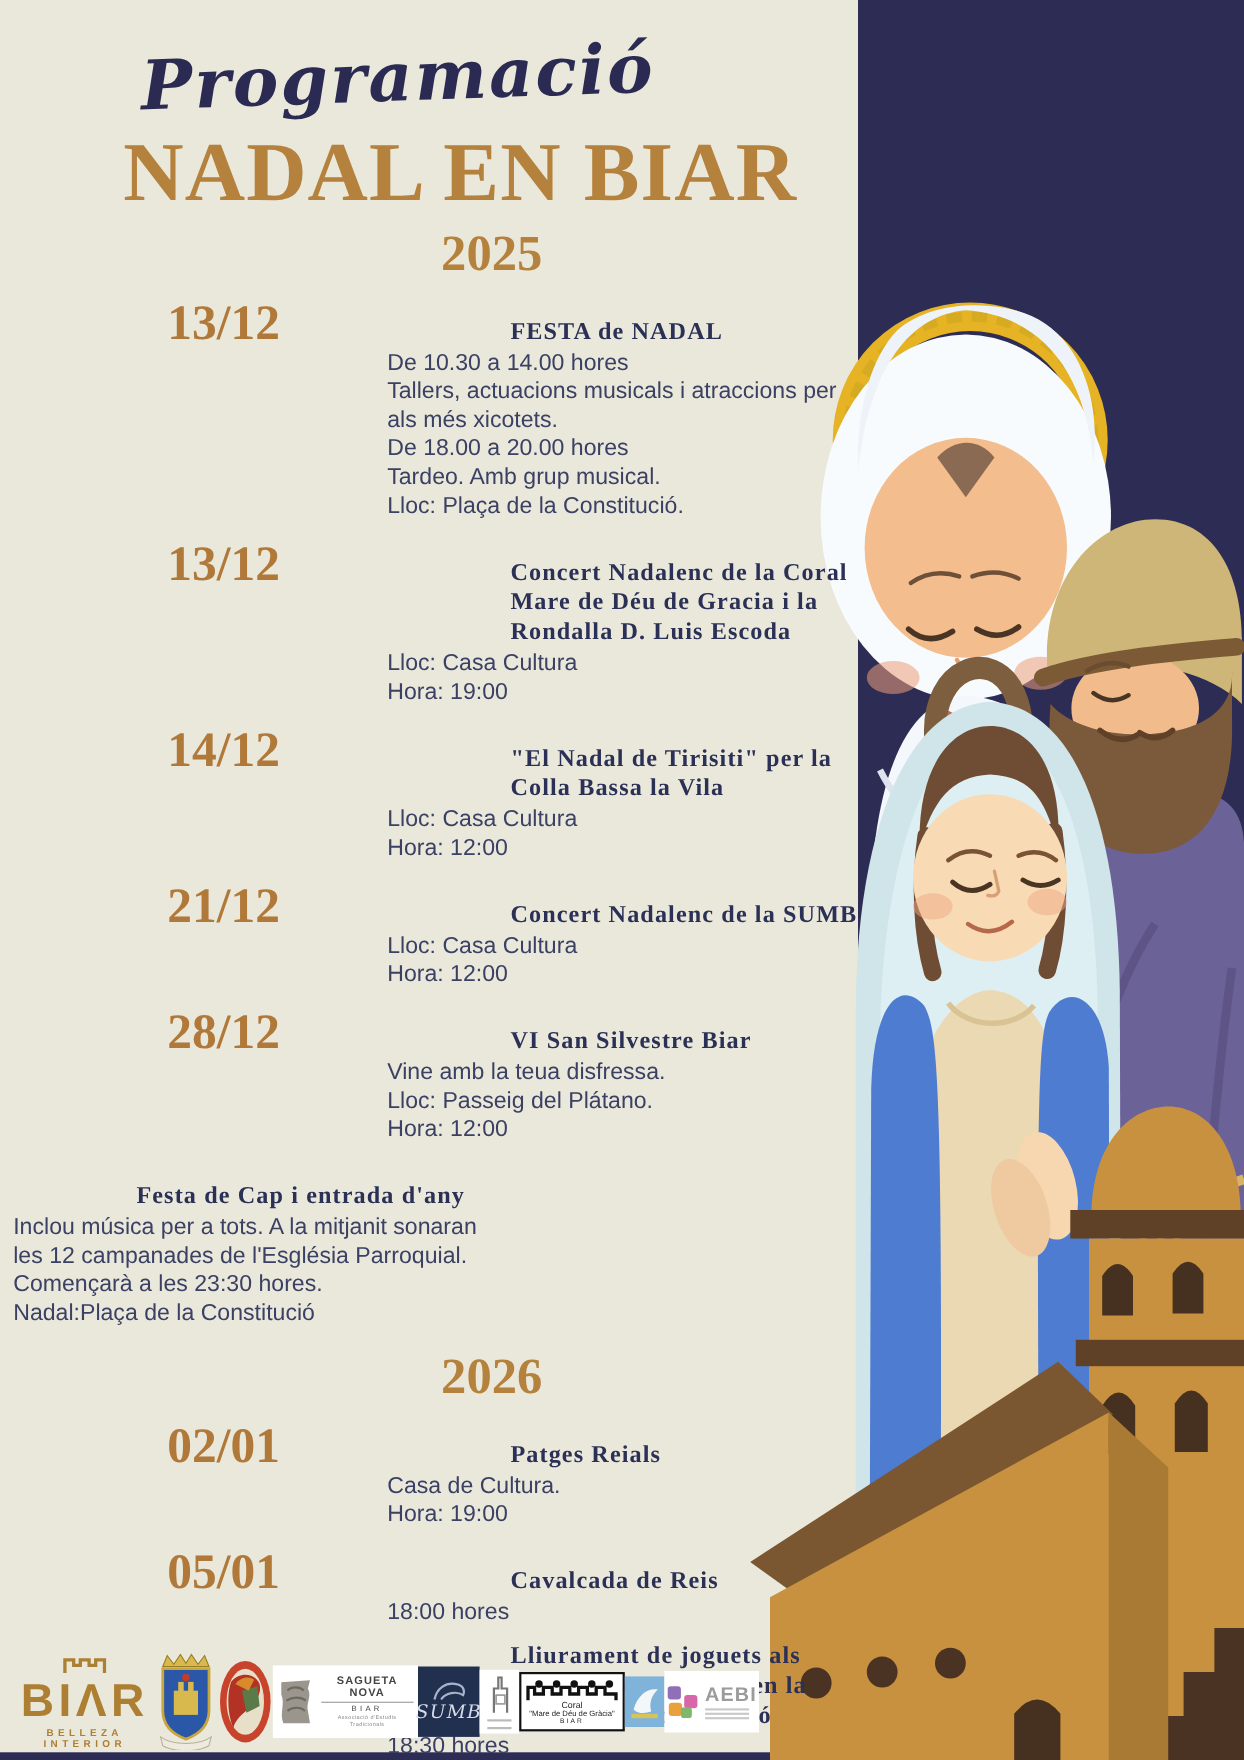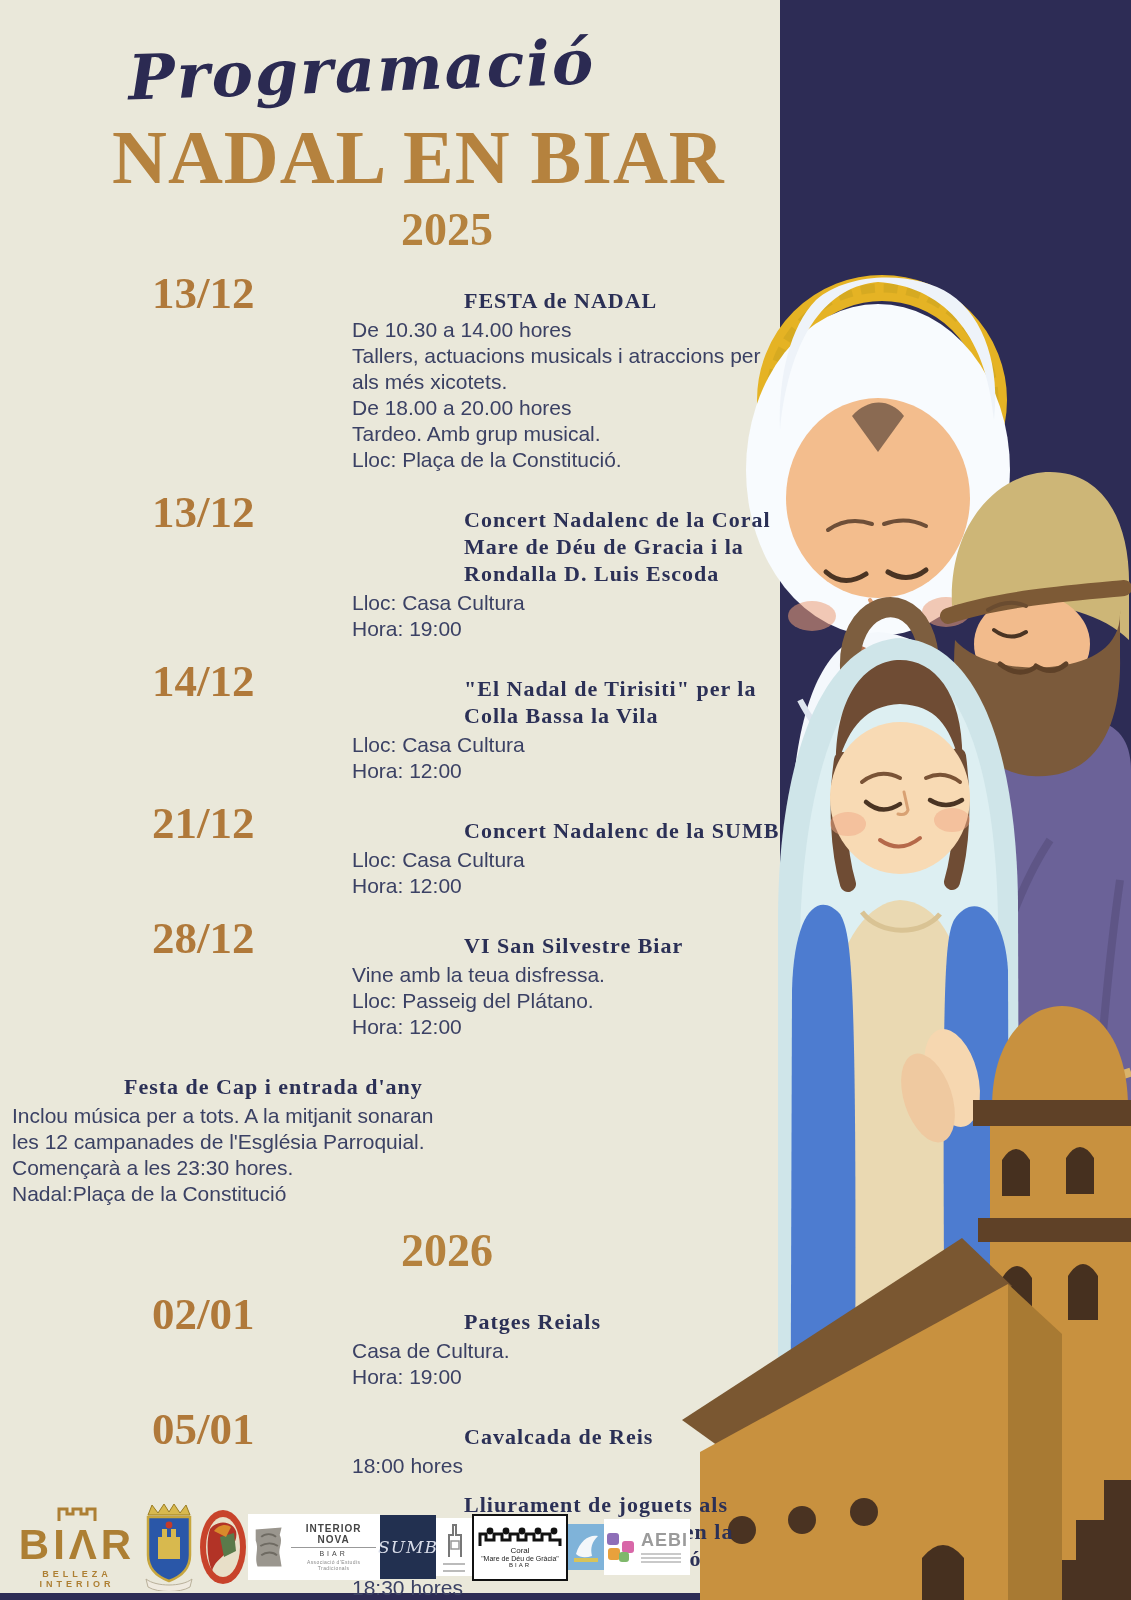--- a/index.html
+++ b/index.html
@@ -58,27 +58,27 @@
     font-family:"Liberation Sans", sans-serif;font-weight:700;
     font-size:42px;line-height:40px;letter-spacing:4px;
   }
   .biar-tag{font-size:9px;letter-spacing:4px;font-weight:700;margin-top:4px;}
   .card{background:#ffffff;display:flex;align-items:center;justify-content:center;box-sizing:border-box;}
   .sagueta-card{width:132px;height:66px;gap:6px;padding:4px;}
   .sagueta-text{text-align:center;color:#444;}
   .sagueta-name{font-size:10px;font-weight:700;letter-spacing:1px;border-bottom:1px solid #999;padding-bottom:2px;}
   .sagueta-sub{font-size:7px;letter-spacing:3px;margin-top:2px;}
   .sagueta-sub2{font-size:5px;color:#8a8a8a;margin-top:2px;letter-spacing:.4px;}
-  .sumb-card{width:56px;height:64px;background:#223050;flex-direction:row;justify-content:center;}
+  .sumb-card{width:56px;height:64px;background:#223050;flex-direction:column;justify-content:center;}
   .sumb-word{
     font-family:"DejaVu Serif", serif;color:#d8dce8;font-size:17px;
     letter-spacing:1px;font-style:italic;
   }
   .church-card{width:36px;height:58px;flex-direction:column;gap:3px;}
-  .coral-card{width:96px;height:67px;flex-direction:column;padding:3px;border:2px solid #111;}
+  .coral-card{width:96px;height:54px;flex-direction:column;padding:3px;border:2px solid #111;}
   .coral-line1{font-size:8px;color:#222;}
   .coral-line2{font-size:7px;color:#222;}
   .coral-line3{font-size:6px;color:#222;letter-spacing:2px;}
   .assoc-card{width:36px;height:46px;background:#7fb3d9;}
   .aebi-card{width:86px;height:56px;gap:5px;}
   .aebi-word{font-size:18px;font-weight:700;color:#9b9b9b;letter-spacing:1px;}
   .aebi-sub{width:40px;}
   .aebi-sub i{display:block;height:2px;background:#c9c9c9;margin:2px 0;}
   .tinybar{display:block;height:2px;background:#bbb;width:22px;margin:1px auto;}
 </style>
@@ -302,21 +302,21 @@
     <path d="M 22 30 L 36 26 L 38 44 L 26 50 Z" fill="#5a7a4a"></path>
     <path d="M 16 24 C 20 18 28 16 33 20 L 28 30 Z" fill="#d98a2b"></path>
   </svg>
 
   <div class="card sagueta-card">
     <svg width="36" height="46" viewBox="0 0 36 46">
       <path d="M4 4 L32 2 L30 10 C34 18 28 24 30 32 L32 44 L6 44 C2 34 8 26 4 16 Z" fill="#9a968e"></path>
       <path d="M10 12 C14 8 22 8 26 12 M9 22 C15 18 23 18 28 22 M10 32 C15 28 23 28 27 32" stroke="#6e6a62" stroke-width="2" fill="none"></path>
     </svg>
     <div class="sagueta-text">
-      <div class="sagueta-name">INTERIOR NOVA</div>
+      <div class="sagueta-name">SAGUETA NOVA</div>
       <div class="sagueta-sub">BIAR</div>
       <div class="sagueta-sub2">Associació d'Estudis Tradicionals</div>
     </div>
   </div>
 
   <div class="card sumb-card">
     <svg width="34" height="20" viewBox="0 0 34 20">
       <path d="M4 18 C6 8 14 2 24 4 C30 5 32 10 30 14 C24 10 14 12 10 18" stroke="#aab2c8" stroke-width="2" fill="none"></path>
     </svg>
     <div class="sumb-word">SUMB</div>

